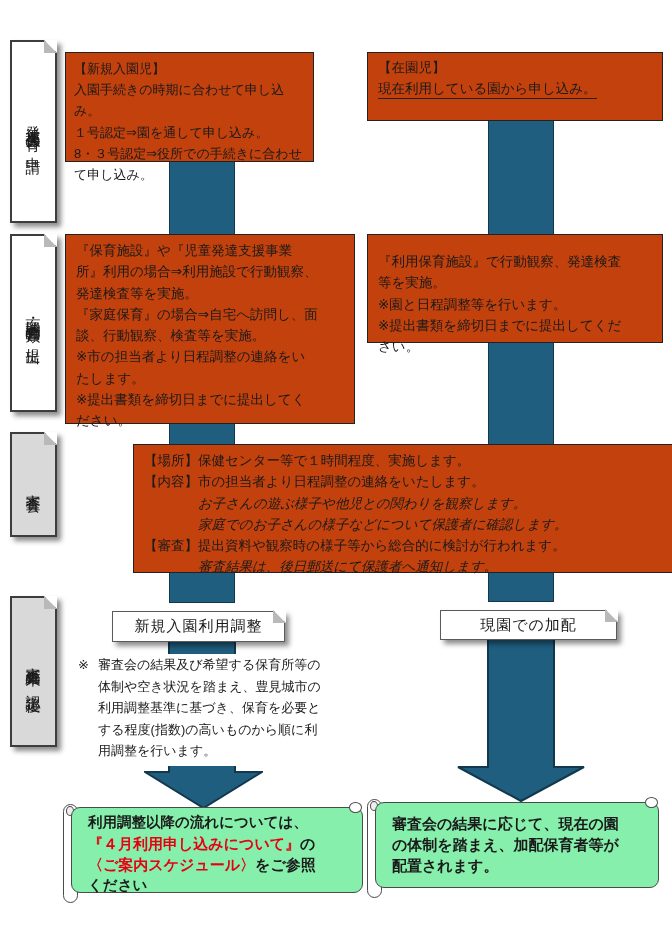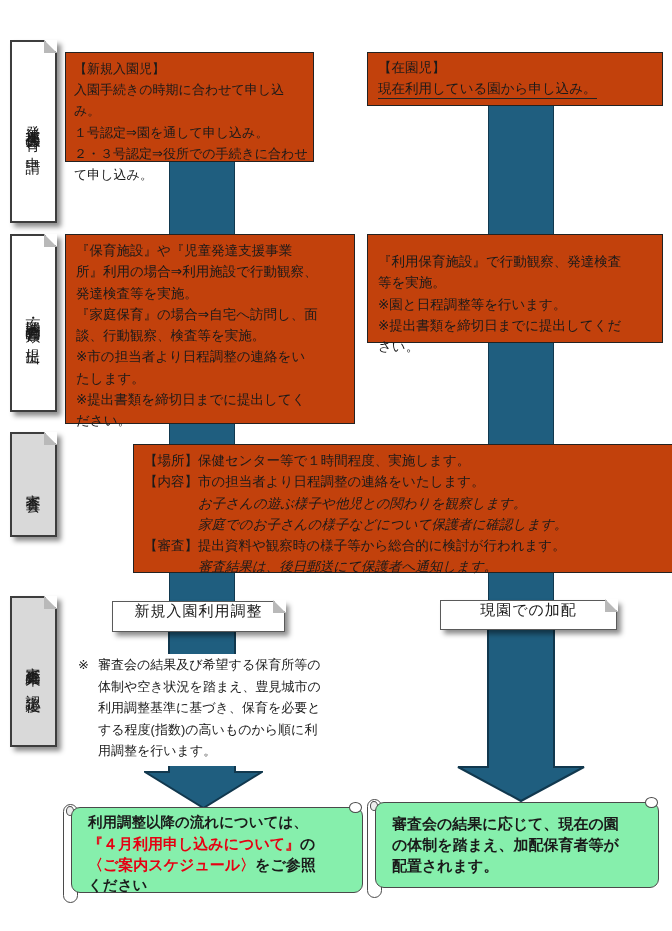--- a/index.html
+++ b/index.html
@@ -21,22 +21,22 @@
   .fbox{position:absolute;background:#c2410c;border:1.4px solid #222;box-sizing:border-box;
         font-size:13.5px;line-height:21.3px;z-index:2;}
   .fbox .p{margin:0;}
   .u{border-bottom:1.5px solid #222;display:inline-block;line-height:19px;}
   .rline.ind{padding-left:54px;font-style:italic;}
   
   .band{position:absolute;background:#1f5e7f;border:1px solid #11384e;box-sizing:border-box;z-index:1;}
   .arrow-svg{position:absolute;z-index:1;}
   
   .pill{position:absolute;background:#ffffff;border:1.4px solid #5a5a5a;box-sizing:border-box;
-        box-shadow:4px 4px 5px rgba(0,0,0,.45);display:flex;justify-content:center;
-        font-size:15px;letter-spacing:1px;z-index:4;}
+        box-shadow:4px 4px 5px rgba(0,0,0,.45);display:flex;align-items:center;justify-content:center;
+        font-size:15px;letter-spacing:1px;z-index:4;margin-top:10px;}
   
   .note{position:absolute;background:#ffffff;z-index:2;display:flex;font-size:13px;line-height:21.5px;}
   .note .mark{width:26px;padding-left:6px;box-sizing:border-box;}
   .note .ntxt{width:232px;}
   
   .scroll{position:absolute;z-index:3;}
   .scroll .roll{position:absolute;left:0;top:3px;width:15px;height:99px;background:#ffffff;
         border:1.6px solid #4a4a4a;border-radius:8px;box-sizing:border-box;z-index:1;}
   .scroll .roll::before{content:'';position:absolute;left:2px;top:1px;width:6px;height:8px;
         border:1.2px solid #4a4a4a;border-radius:50%;background:#eee;}
@@ -82,23 +82,23 @@
   </div>
   <div class="vtag gray" style="top:596px;height:151px;">
     <span class="vtxt">審査結果の認定後</span>
     <span class="fold"></span>
   </div>
 
   <div class="fbox" style="left:65px;top:52px;width:249px;height:110px;padding:5px 3px 0 8px;font-size:13px;line-height:21.2px;">
     <div class="p">【新規入園児】</div>
     <div class="p">入園手続きの時期に合わせて申し込み。</div>
     <div class="p">１号認定⇒園を通して申し込み。</div>
-    <div class="p">２・３号認定⇒役所での手続きに合わせて申し込み。</div>
+    <div class="p">8・３号認定⇒役所での手続きに合わせて申し込み。</div>
   </div>
-  <div class="fbox" style="left:367px;top:52px;width:296px;height:54px;padding:4px 2px 0 10px;">
+  <div class="fbox" style="left:367px;top:52px;width:296px;height:69px;padding:4px 2px 0 10px;">
     <div class="p">【在園児】</div>
     <div class="p"><span class="u">現在利用している園から申し込み。</span></div>
   </div>
 
   <div class="fbox" style="left:65px;top:234px;width:290px;height:190px;padding:5px 35px 0 10px;">
     <div class="p">『保育施設』や『児童発達支援事業所』利用の場合⇒利用施設で行動観察、発達検査等を実施。</div>
     <div class="p">『家庭保育』の場合⇒自宅へ訪問し、面談、行動観察、検査等を実施。</div>
     <div class="p">※市の担当者より日程調整の連絡をいたします。</div>
     <div class="p">※提出書類を締切日までに提出してください。</div>
   </div>

